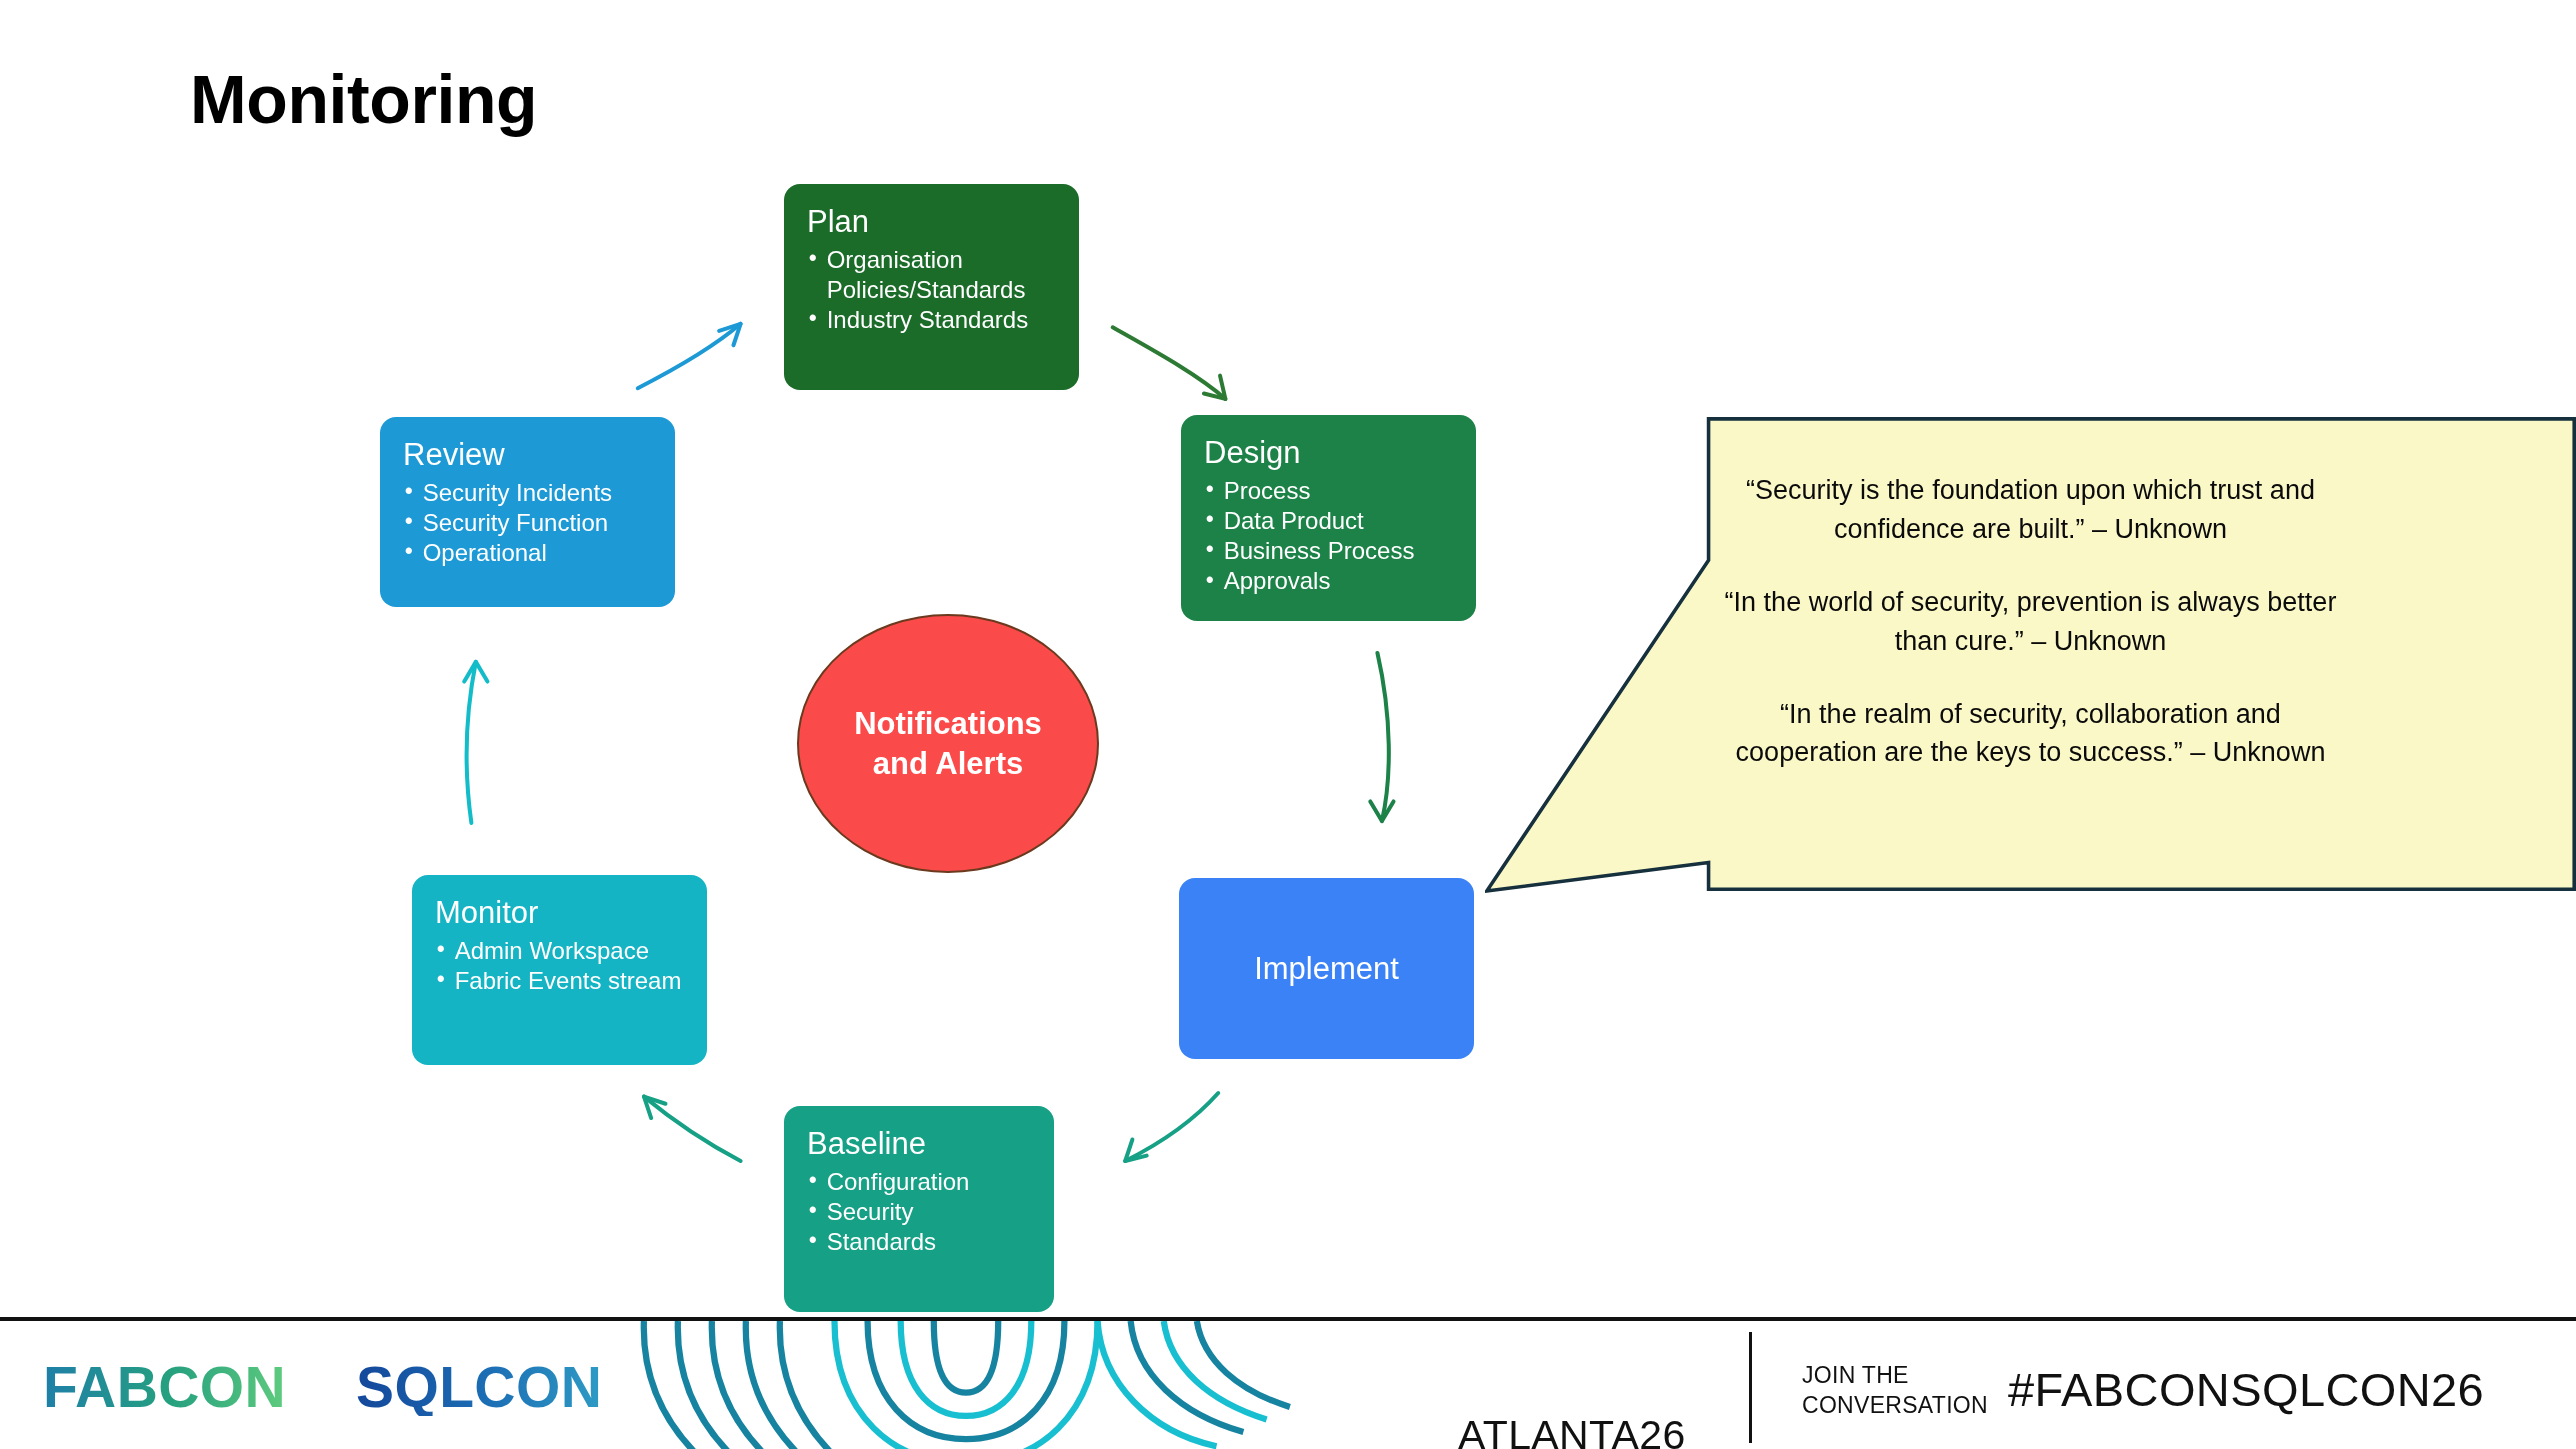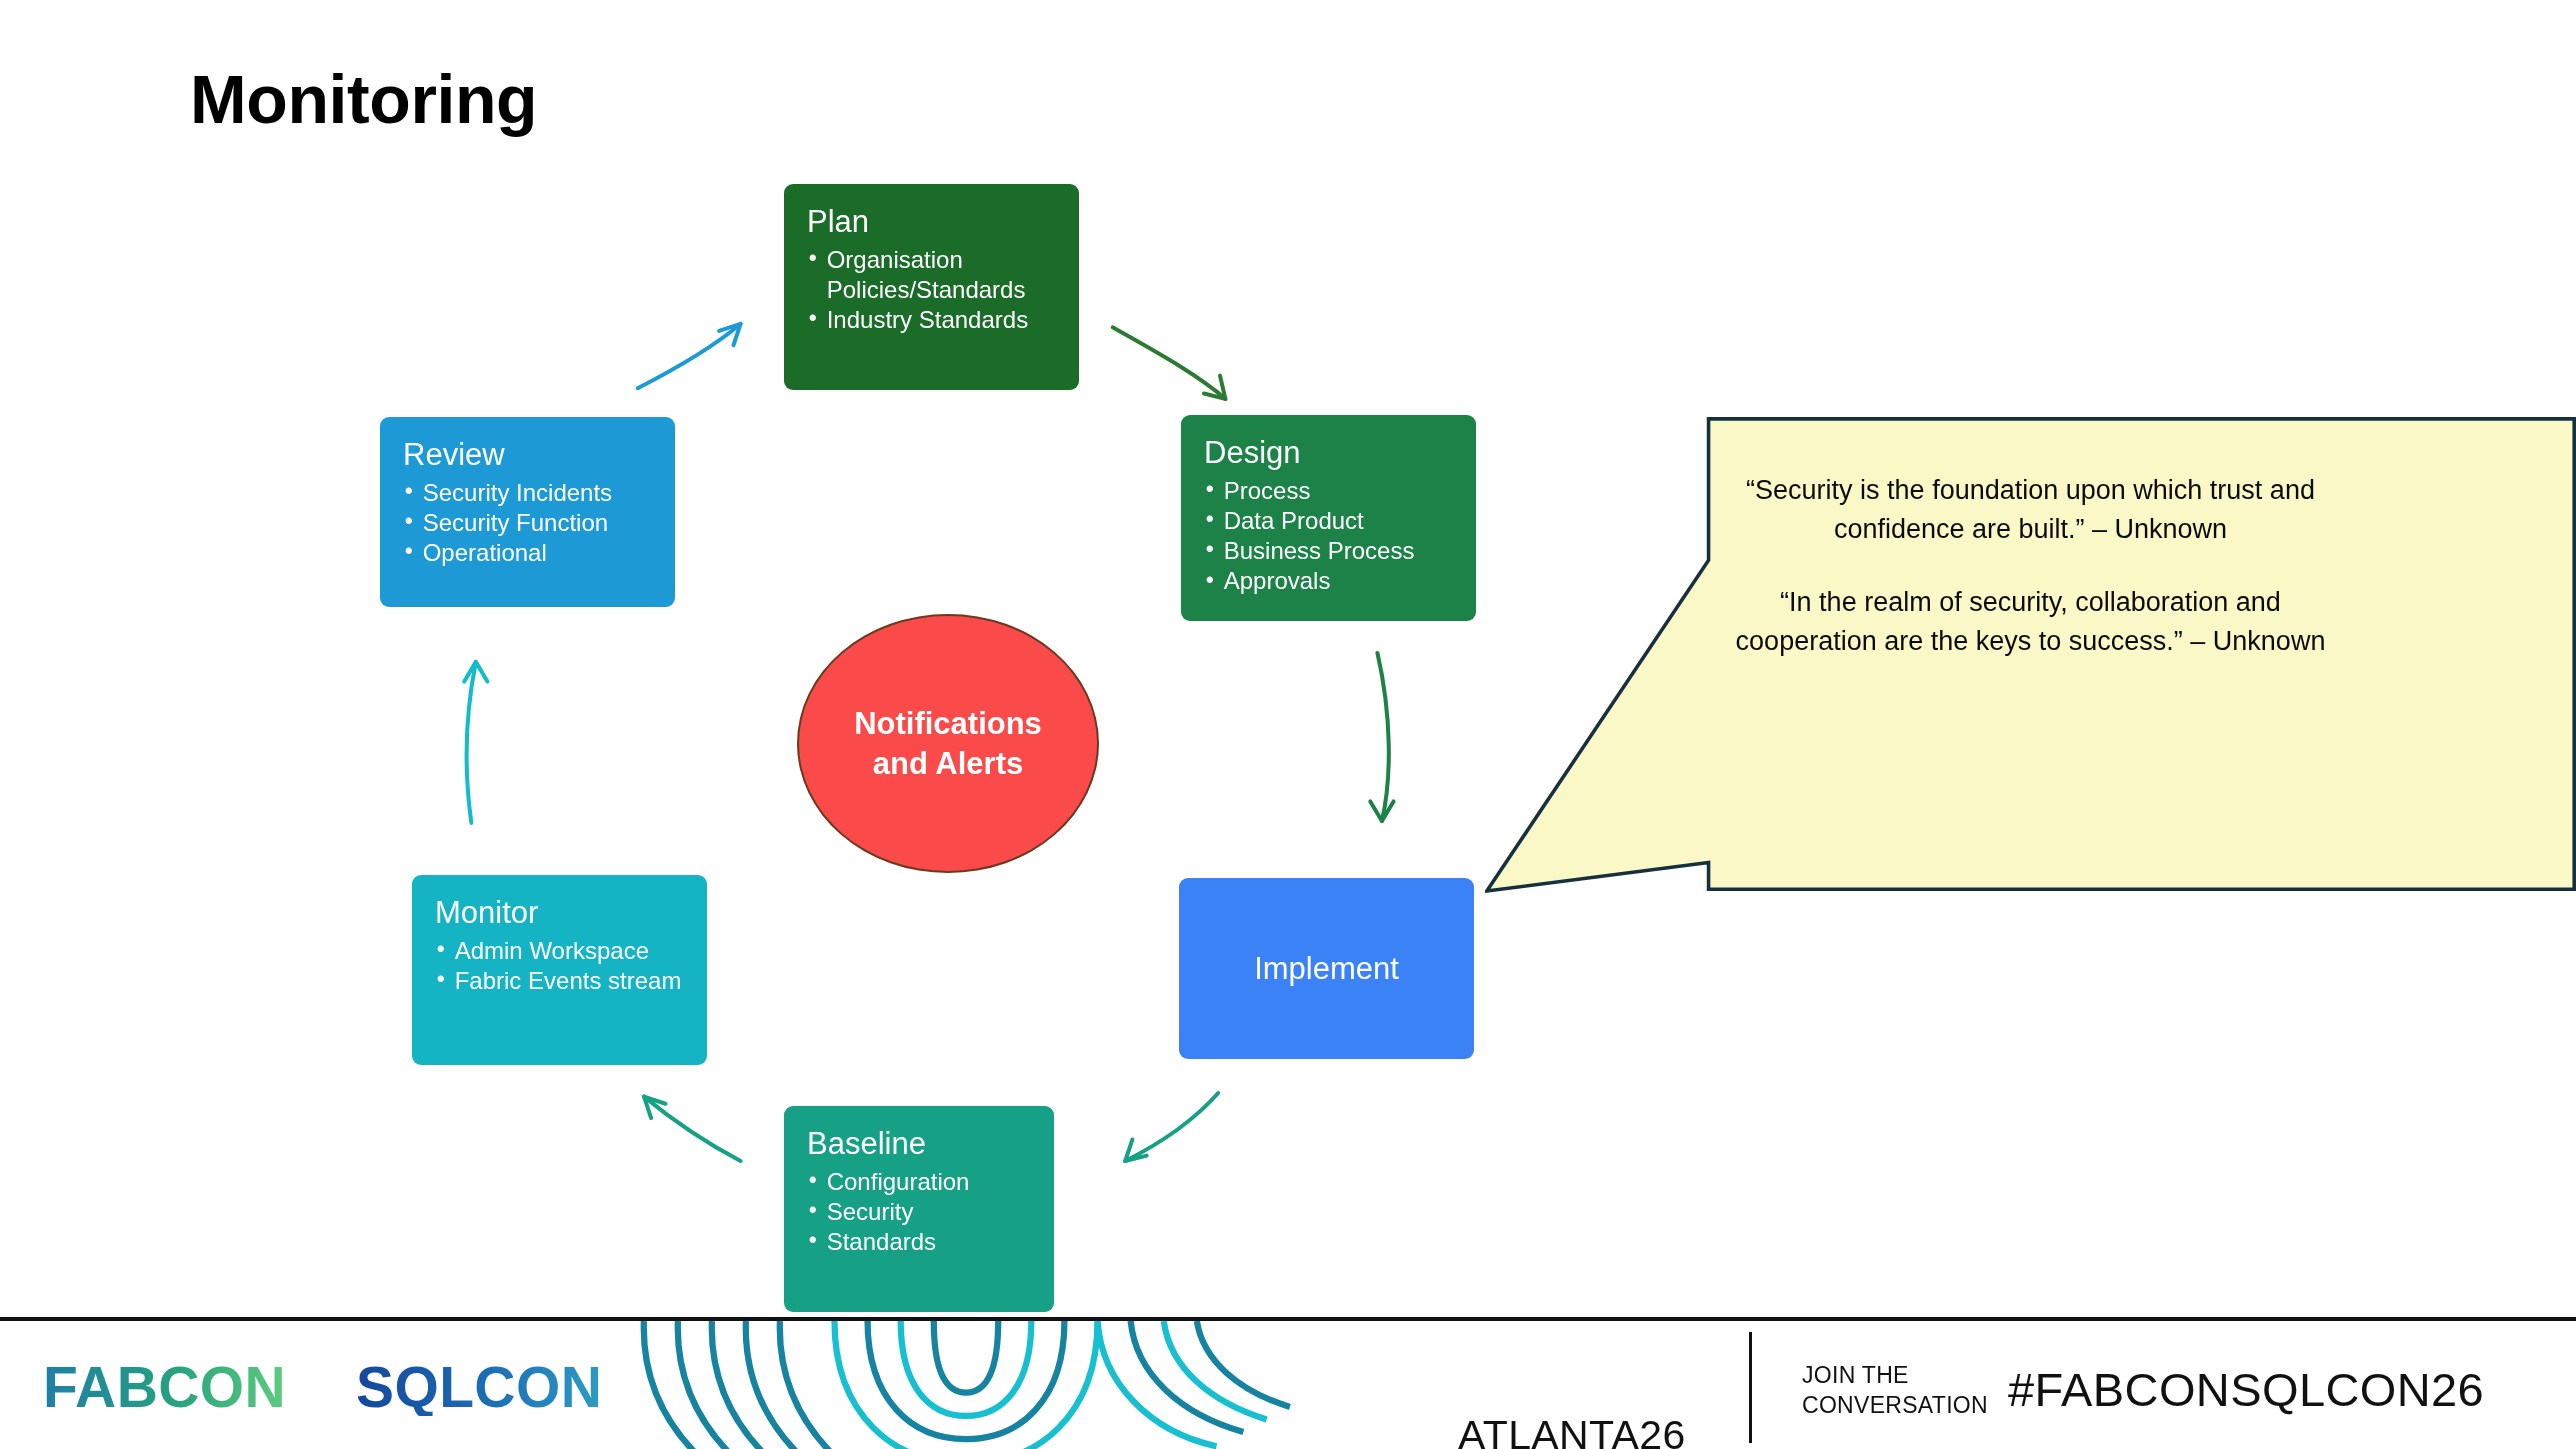--- a/index.html
+++ b/index.html
@@ -25,21 +25,21 @@
     line-height: 1.05;
     color: #000000;
     font-weight: 700;
     letter-spacing: -0.4px;
     white-space: nowrap;
   }
 
   
   .stage {
     position: absolute;
-    border-radius: 9px;
+    border-radius: 16px;
     box-sizing: border-box;
     color: #ffffff;
     padding: 19.7px 23px 16px 23px;
     overflow: hidden;
   }
   .stage .stage-title {
     font-size: 31px;
     line-height: 1.15;
     font-weight: 400;
     margin-bottom: 5.4px;
@@ -306,20 +306,21 @@
   <div class="circle-label">Notifications
 and Alerts</div>
 </div>
 
 <div id="quote-callout">
   <svg width="1091" height="501" viewBox="0 0 1220 560" xmlns="http://www.w3.org/2000/svg">
     <path d="M250,2 L1218,2 L1218,528 L250,528 L250,498 L2,530 L250,160 Z" fill="#FBF8C8" stroke="#16303D" stroke-width="4"></path>
   </svg>
   <div id="quote-text">
     <p>“Security is the foundation upon which trust and confidence are built.” – Unknown</p>
+    <p>“In the world of security, prevention is always better than cure.” – Unknown</p>
     <p>“In the realm of security, collaboration and cooperation are the keys to success.” – Unknown</p>
   </div>
 </div>
 
 <div id="footer">
 
   <svg id="footer-arcs" viewBox="0 0 760 143" xmlns="http://www.w3.org/2000/svg">
     <g fill="none" stroke="#1683A0" stroke-width="7">
       <path d="M20,0 C18,60 40,110 80,150"></path>
       <path d="M58,0 C56,60 78,110 118,150"></path>

